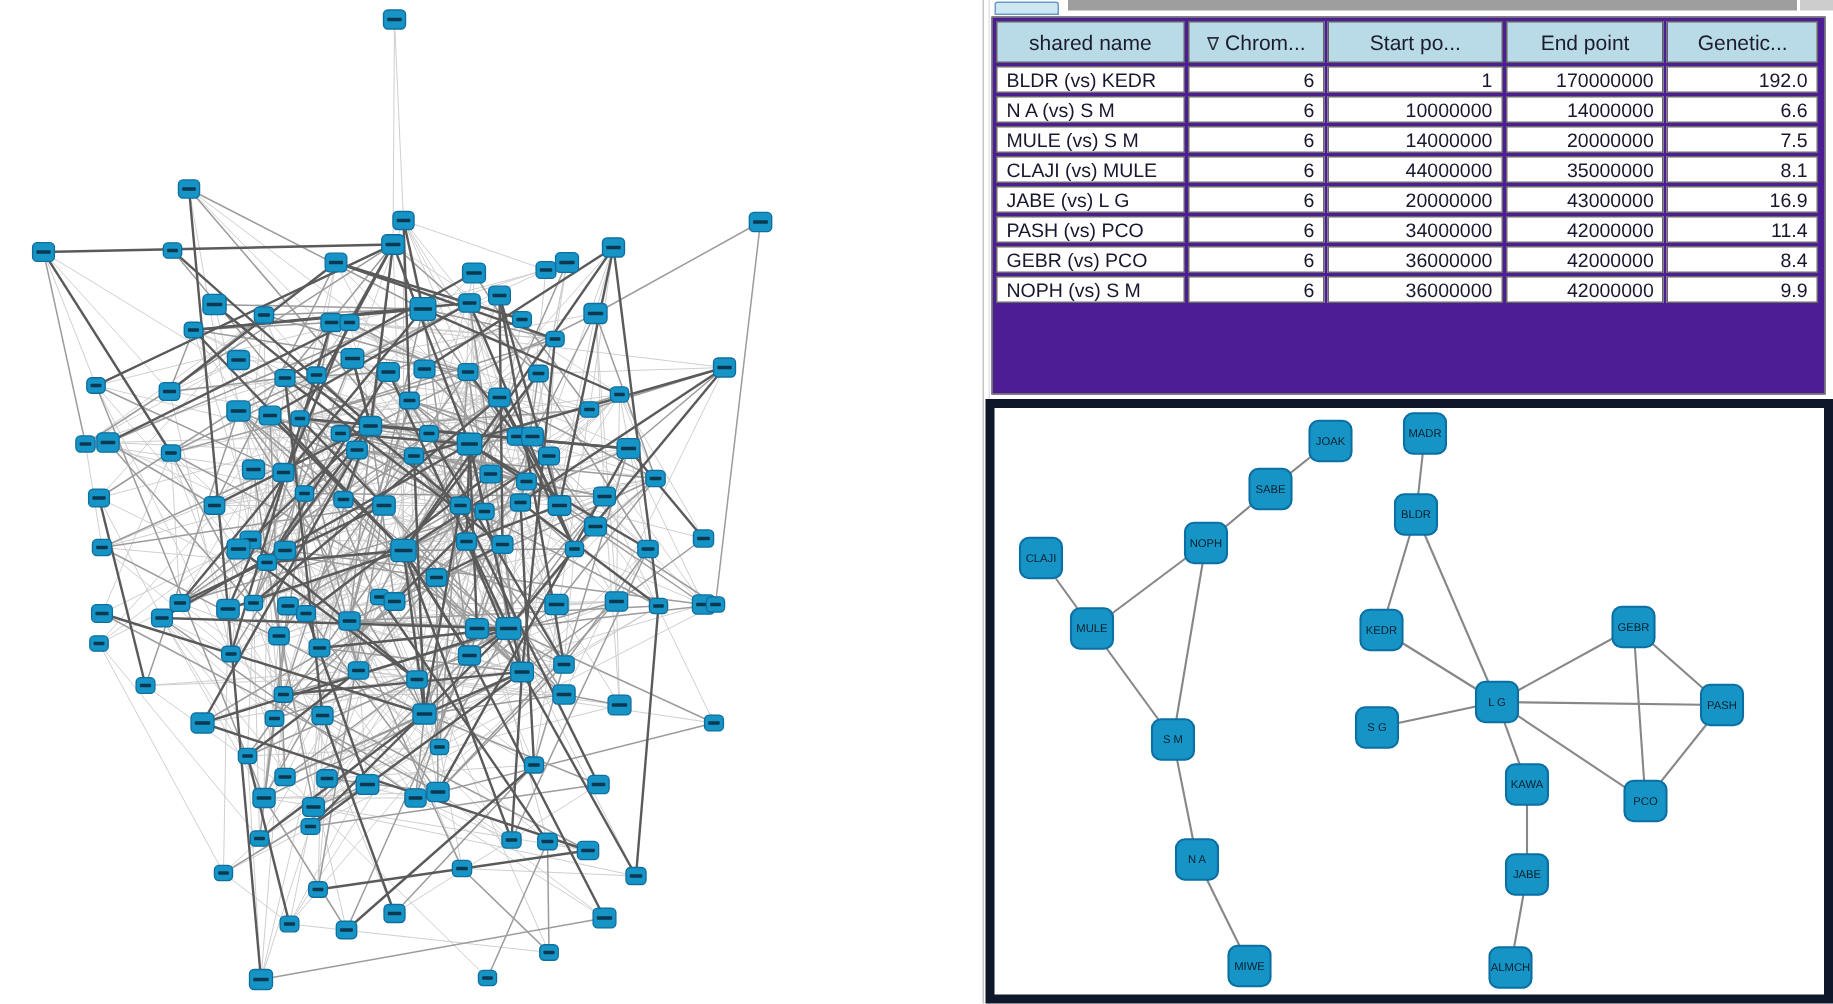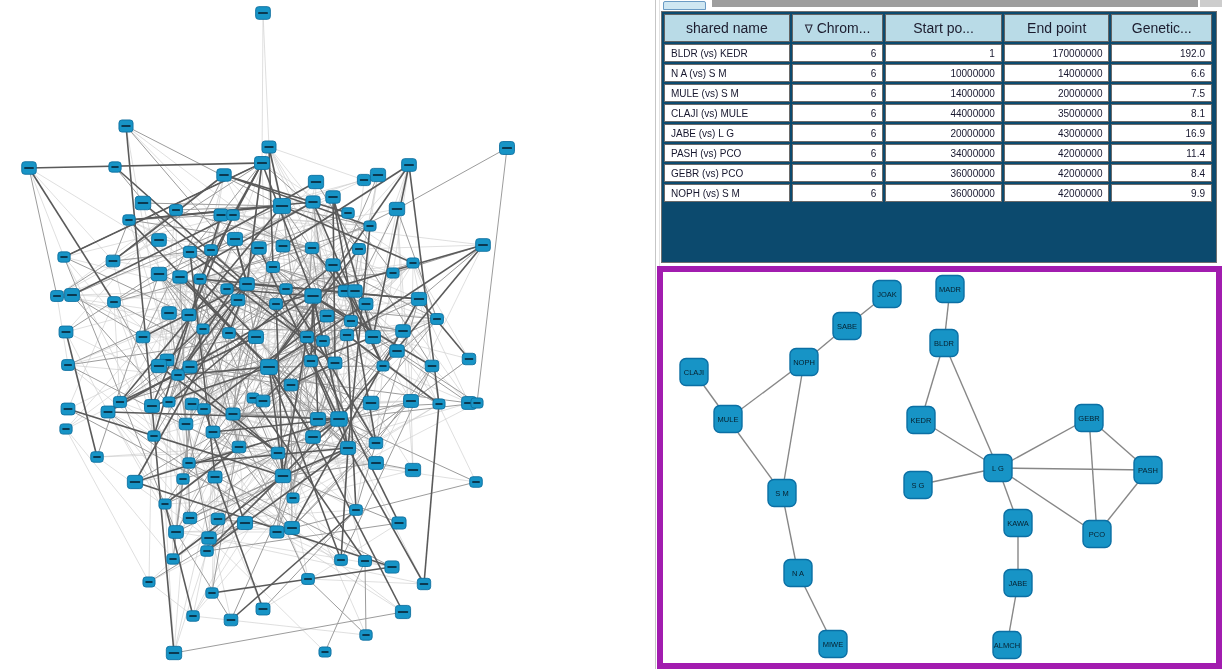--- a/index.html
+++ b/index.html
@@ -24,43 +24,43 @@
   #table-tab-fragment{
     position:absolute;left:1px;top:1px;width:43px;height:9px;
     background:#cfe7f2;border:1px solid #6b9bc4;box-sizing:border-box;border-radius:2px 2px 0 0;
   }
   #top-scroll-bar{position:absolute;left:50px;top:0;width:486px;height:7px;background:#9e9e9e;}
   #top-scroll-corner{position:absolute;left:538px;top:0;width:22px;height:7px;background:#cdcdcd;}
 
   
   #table-wrap{
     position:absolute;left:661px;top:11px;width:556px;height:252px;
-    border:1px solid #6f6f6f;box-sizing:border-box;background:#0c4a6e;overflow:hidden;
+    border:1px solid #6f6f6f;box-sizing:border-box;background:#4c1d95;overflow:hidden;
   }
   table#assoc-table{
     border-collapse:separate;border-spacing:2px;table-layout:fixed;width:552px;
   }
   #assoc-table th{
     background:#b9dbe7;border:1px solid #636363;
     font-size:14px;font-weight:400;color:#1c1c2e;
     height:26px;padding:0 6px;white-space:nowrap;overflow:hidden;text-align:center;
   }
   #assoc-table td{
     border:1px solid #6a6a6a;background:#ffffff;
-    font-size:10px;color:#17172e;height:16px;padding:0 6px;
+    font-size:13px;color:#17172e;height:16px;padding:0 6px;
     white-space:nowrap;overflow:hidden;
   }
   #assoc-table td.num{text-align:right;}
   #assoc-table td.name{text-align:left;}
   .filter-glyph{color:#2b2b3c;font-size:12px;margin-right:4px;}
 
   
   #sub-network-panel{
     position:absolute;left:657px;top:266px;width:565px;height:403px;
-    box-sizing:border-box;border:6px solid #a21caf;background:#ffffff;
+    box-sizing:border-box;border:6px solid #0f172a;background:#ffffff;
   }
   #sub-network-svg{display:block;}
 
   text{user-select:none;}
 </style>
 </head>
 <body>
 
 <div id="app">
 

